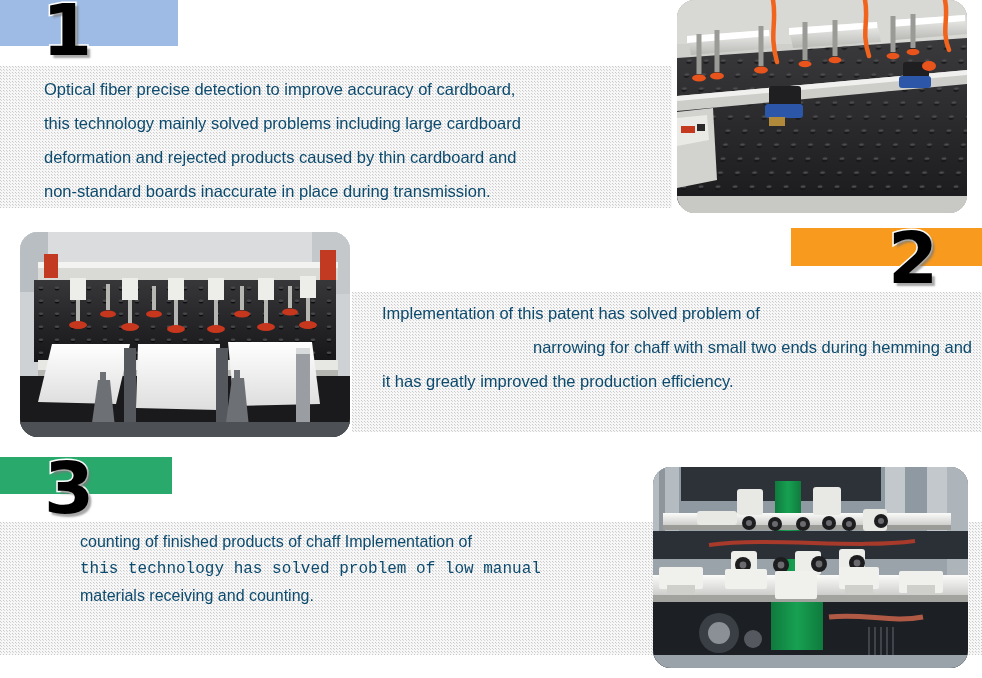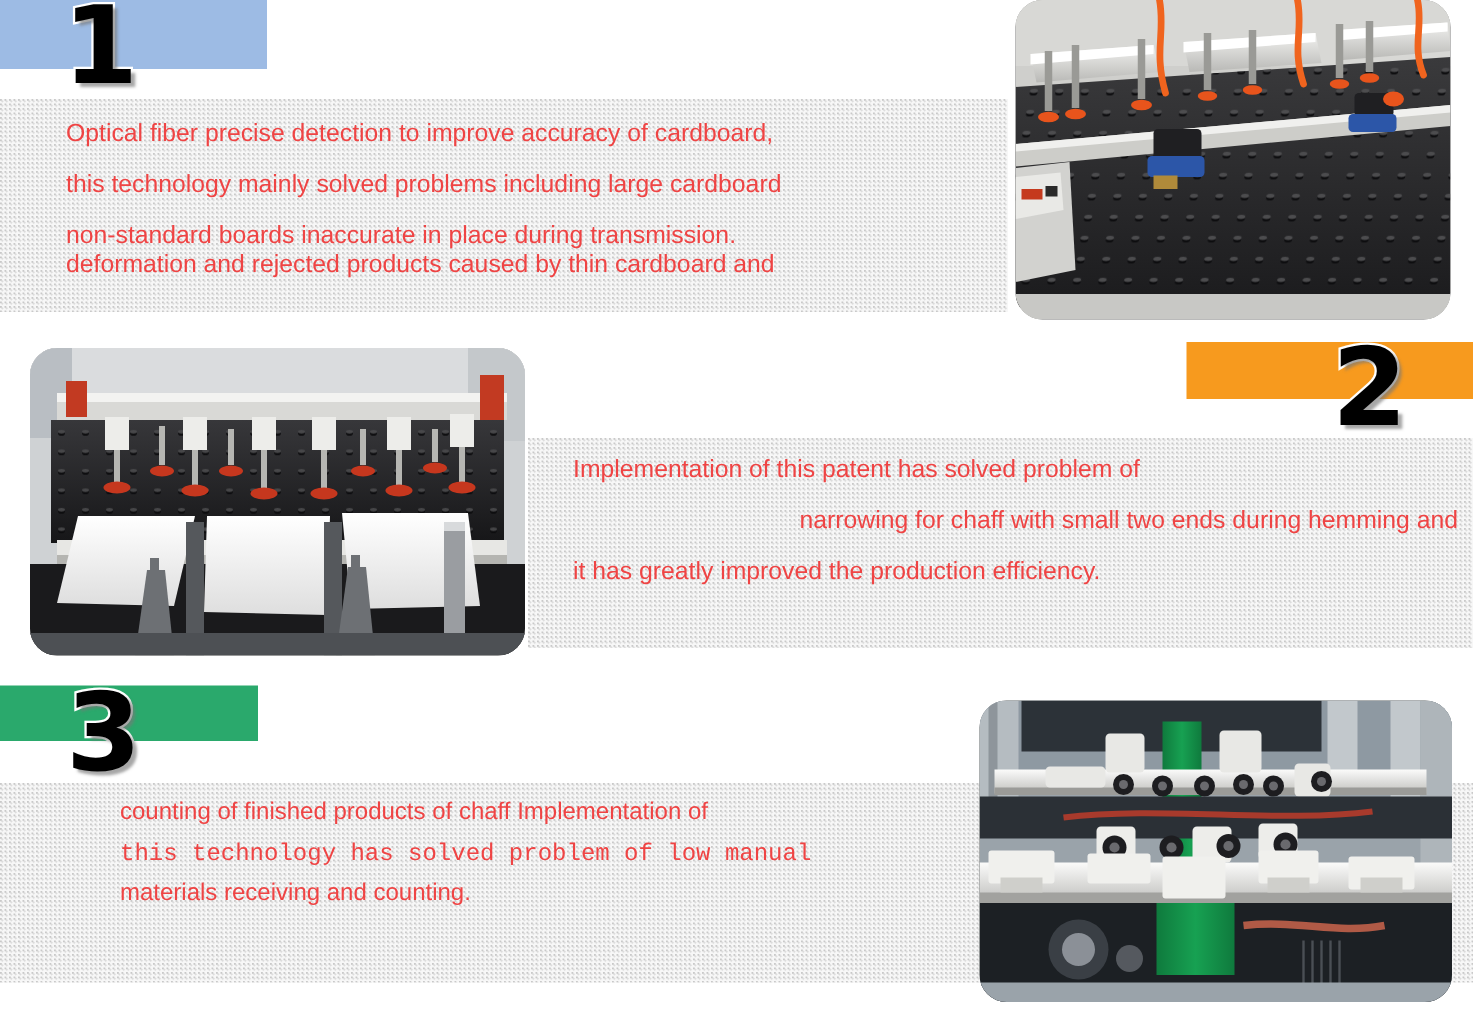--- a/index.html
+++ b/index.html
@@ -29,21 +29,21 @@
     color:#000000;
     -webkit-text-stroke:3px #ffffff;
     paint-order:stroke fill;
     text-shadow:3px 3px 2px rgba(120,120,120,.65);
     letter-spacing:-1px;
     user-select:none;
   }
   
   .copy{
     position:absolute;
-    color:#ef4444;
+    color:#0c4a6e;
     font-size:16.5px;
   }
   .copy p{margin:0;}
   
   .photo{
     position:absolute;
     border-radius:18px;
     overflow:hidden;
     background:#6d6d6d;
   }
@@ -53,22 +53,22 @@
 <body>
 
 <div class="badge" style="left:0;top:0;width:178px;height:46px;background:#9dbbe4;"></div>
 <div class="badge-num" style="left:42px;top:-6px;">1</div>
 
 <div class="dot-panel" style="left:0;top:66px;width:672px;height:142px;"></div>
 
 <div class="copy" style="left:44px;top:80px;width:630px;">
   <p style="margin-bottom:15px;">Optical fiber precise detection to improve accuracy of cardboard,</p>
   <p style="margin-bottom:15px;">this technology mainly solved problems including large cardboard</p>
+  <p style="margin-bottom:15px;">deformation and rejected products caused by thin cardboard and</p>
   <p>non-standard boards inaccurate in place during transmission.</p>
-  <p style="margin-bottom:15px;">deformation and rejected products caused by thin cardboard and</p>
 </div>
 
 <div class="photo" style="left:677px;top:0;width:290px;height:213px;">
   <svg viewBox="0 0 290 213" preserveAspectRatio="none" aria-hidden="true">
     <defs>
       <linearGradient id="bedg1" x1="0" y1="0" x2="0" y2="1">
         <stop offset="0" stop-color="#3a3a3c"></stop>
           <stop offset="1" stop-color="#1b1b1d"></stop>
       </linearGradient>
       <linearGradient id="barg1" x1="0" y1="0" x2="0" y2="1">

